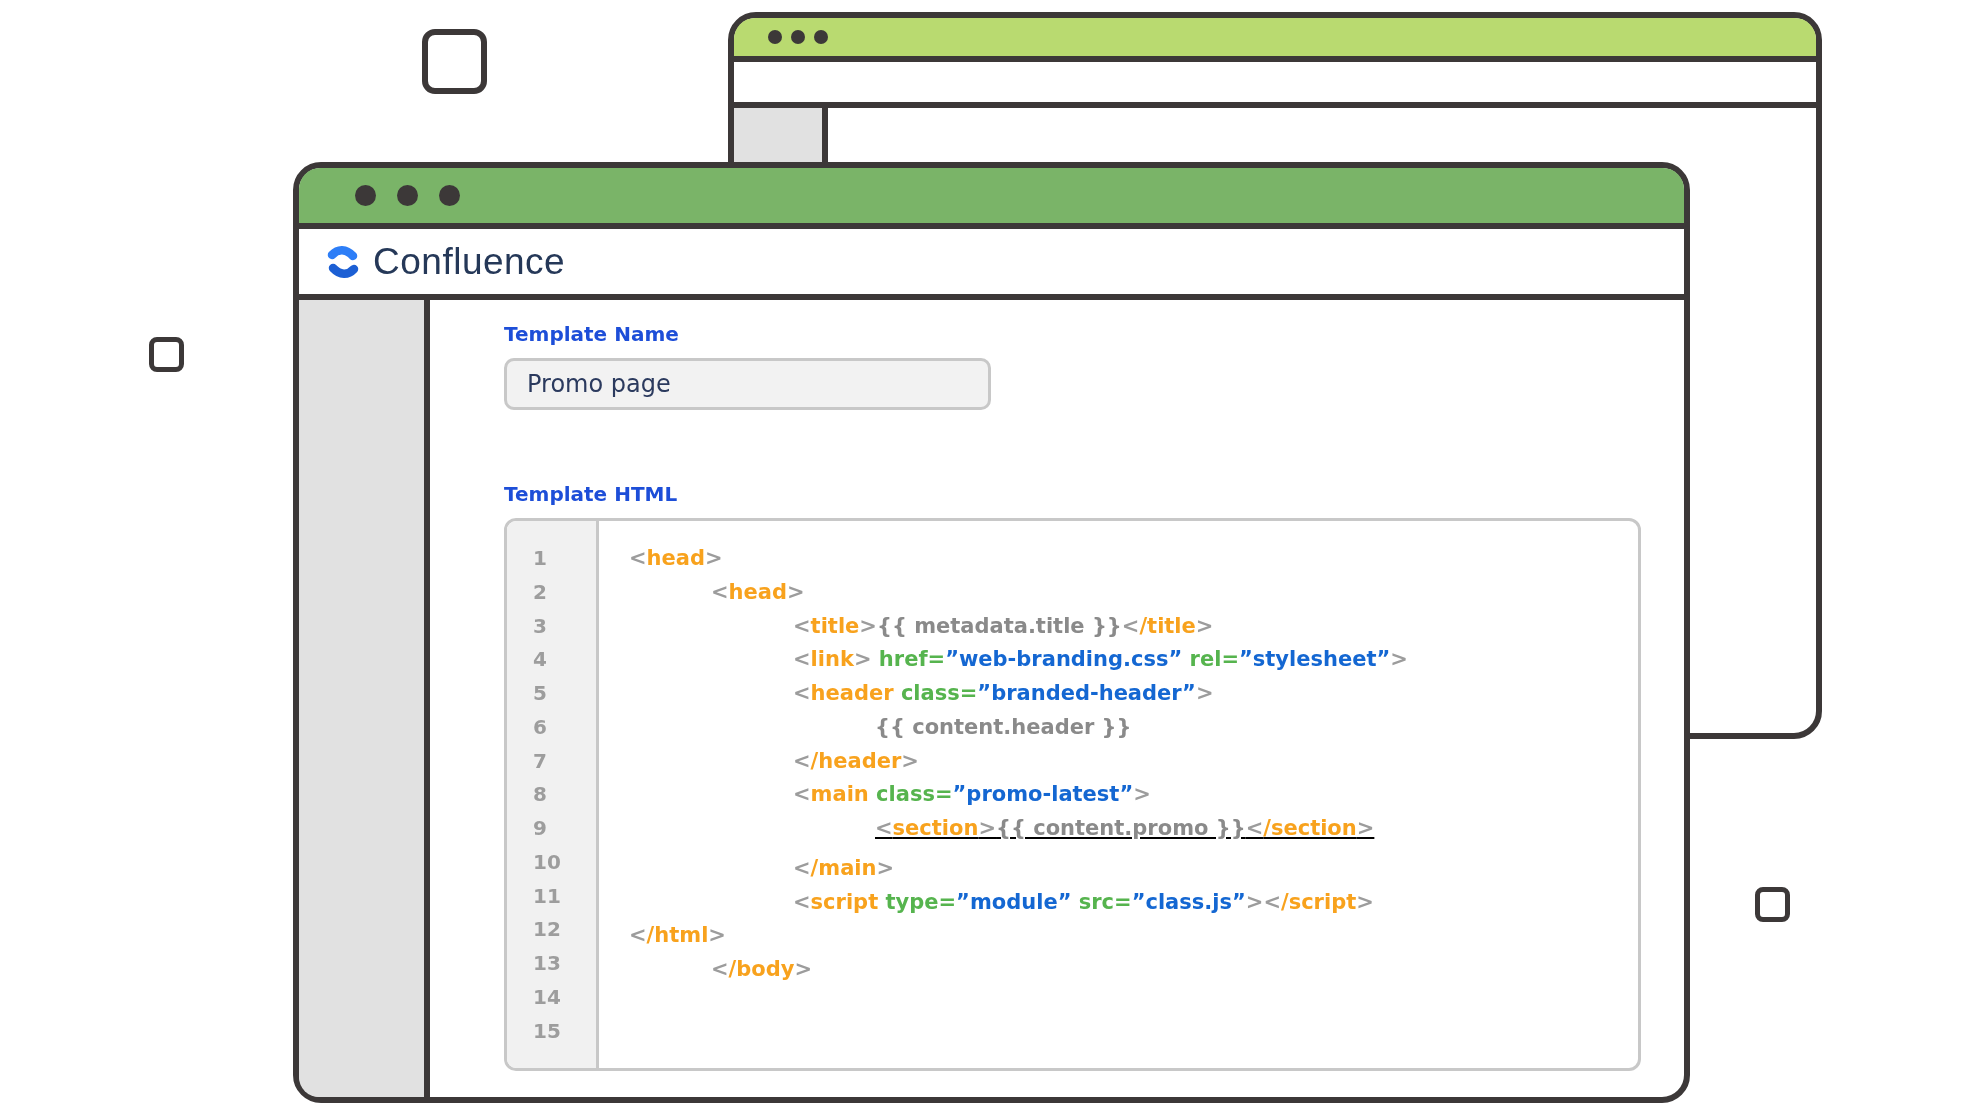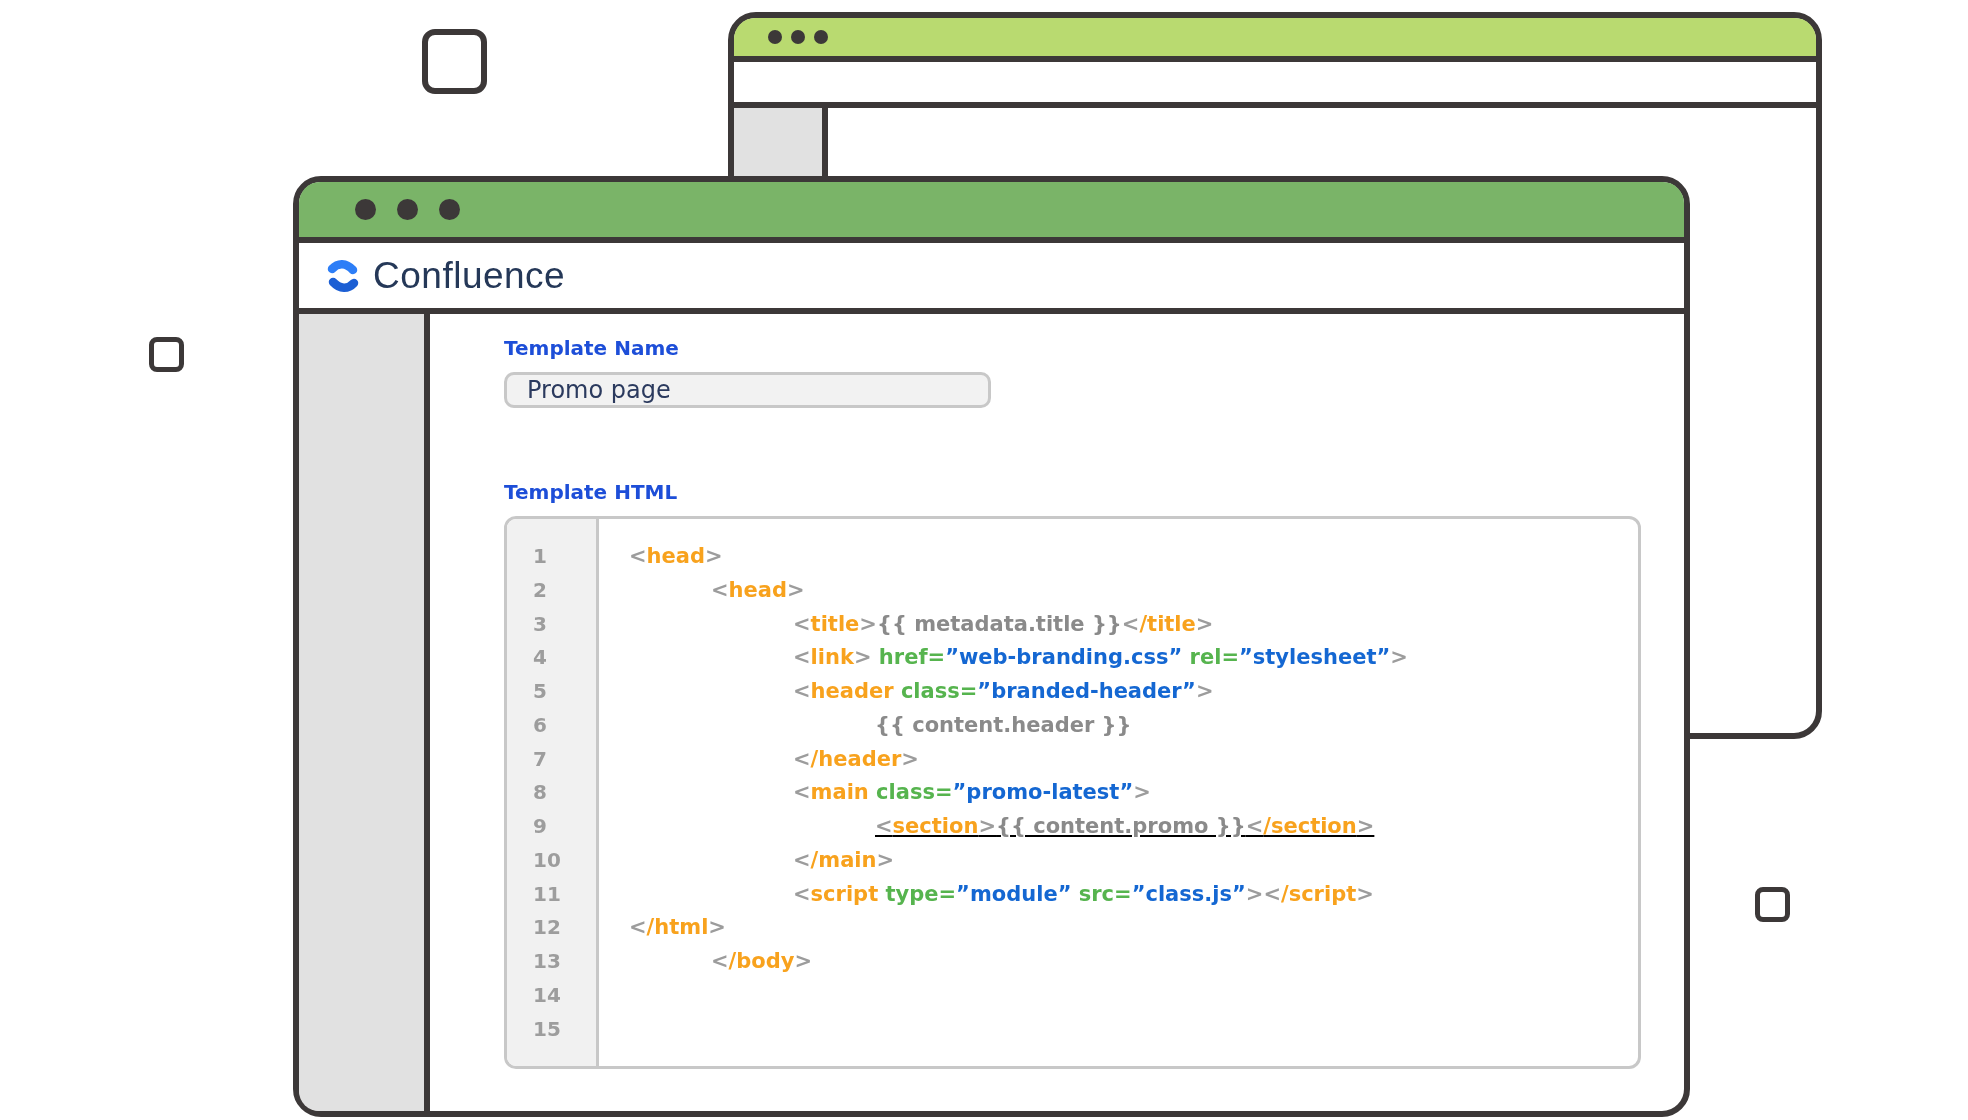--- a/index.html
+++ b/index.html
@@ -19,35 +19,35 @@
   .bw-titlebar{height:38px;background:#B9DA70;border-bottom:6px solid #3C3838;
                border-radius:21px 21px 0 0;display:flex;align-items:center;padding-left:34px;gap:9px;flex-shrink:0;}
   .bw-header{height:40px;background:#ffffff;border-bottom:6px solid #3C3838;flex-shrink:0;}
   .bw-body{flex:1;display:flex;min-height:0;}
   .bw-sidebar{width:88px;background:#E1E1E1;border-right:6px solid #3C3838;}
 
   .dot{width:21px;height:21px;border-radius:50%;background:#3C3838;flex-shrink:0;}
   .dot.sm{width:14px;height:14px;}
 
   
-  .fg-window{position:absolute;left:293px;top:176px;width:1397px;height:941px;background:#ffffff;
+  .fg-window{position:absolute;left:293px;top:162px;width:1397px;height:941px;background:#ffffff;
              border:6px solid #3C3838;border-radius:28px;box-sizing:border-box;
              display:flex;flex-direction:column;}
   .titlebar{height:55px;background:#7AB468;border-bottom:6px solid #3C3838;
             border-radius:21px 21px 0 0;display:flex;align-items:center;padding-left:56px;gap:21px;flex-shrink:0;}
   .appheader{height:65px;background:#ffffff;border-bottom:6px solid #3C3838;
              display:flex;align-items:center;padding-left:26px;gap:12px;flex-shrink:0;}
   .brand{font-family:"Liberation Sans",sans-serif;font-size:37px;font-weight:500;color:#253858;letter-spacing:0.5px;}
   .win-body{flex:1;display:flex;min-height:0;}
   .sidebar{width:125px;background:#E1E1E1;border-right:6px solid #3C3838;border-bottom-left-radius:20px;flex-shrink:0;}
   .content{flex:1;padding:22px 0 0 74px;min-width:0;}
 
   .label{font-size:20px;font-weight:700;color:#1d4ed8;margin-bottom:12px;}
   .lbl2{margin-top:72px;}
-  .text-input{display:block;width:487px;height:36px;background:#F2F2F2;border:3px solid #C8C8C8;border-radius:10px;
+  .text-input{display:block;width:487px;height:52px;background:#F2F2F2;border:3px solid #C8C8C8;border-radius:10px;
               font-family:"DejaVu Sans",sans-serif;font-size:24px;color:#2B3A5E;padding:0 12px 0 20px;
               box-sizing:border-box;outline:none;}
 
   .codebox{width:1137px;height:553px;background:#ffffff;border:3px solid #C8C8C8;border-radius:12px;
            box-sizing:border-box;display:flex;overflow:hidden;margin-top:0;}
   .gutter{width:92px;background:#F1F1F1;border-right:3px solid #C8C8C8;box-sizing:border-box;
           padding:21px 0 0 26px;flex-shrink:0;}
   .ln{font-size:20px;font-weight:700;color:#9D9D9D;line-height:33.75px;height:33.75px;}
   .code{padding:21px 0 0 30px;overflow:hidden;white-space:nowrap;}
   .cl{font-size:21px;font-weight:700;line-height:33.75px;height:33.75px;}
@@ -122,21 +122,21 @@
           <div class="code" id="code">
               <div class="cl" style="padding-left: 0px;"><span class="tok-p">&lt;</span><span class="tok-tag">head</span><span class="tok-p">&gt;</span></div>
               <div class="cl" style="padding-left: 82px;"><span class="tok-p">&lt;</span><span class="tok-tag">head</span><span class="tok-p">&gt;</span></div>
               <div class="cl" style="padding-left: 164px;"><span class="tok-p">&lt;</span><span class="tok-tag">title</span><span class="tok-p">&gt;</span><span class="tok-x">{{ metadata.title }}</span><span class="tok-p">&lt;</span><span class="tok-tag">/title</span><span class="tok-p">&gt;</span></div>
               <div class="cl" style="padding-left: 164px;"><span class="tok-p">&lt;</span><span class="tok-tag">link</span><span class="tok-p">&gt;</span><span class="tok-attr"> href=</span><span class="tok-val">”web-branding.css”</span><span class="tok-attr"> rel=</span><span class="tok-val">”stylesheet”</span><span class="tok-p">&gt;</span></div>
               <div class="cl" style="padding-left: 164px;"><span class="tok-p">&lt;</span><span class="tok-tag">header</span><span class="tok-attr"> class=</span><span class="tok-val">”branded-header”</span><span class="tok-p">&gt;</span></div>
               <div class="cl" style="padding-left: 246px;"><span class="tok-x">{{ content.header }}</span></div>
               <div class="cl" style="padding-left: 164px;"><span class="tok-p">&lt;</span><span class="tok-tag">/header</span><span class="tok-p">&gt;</span></div>
               <div class="cl" style="padding-left: 164px;"><span class="tok-p">&lt;</span><span class="tok-tag">main</span><span class="tok-attr"> class=</span><span class="tok-val">”promo-latest”</span><span class="tok-p">&gt;</span></div>
               <div class="cl" style="padding-left: 246px; text-decoration: underline;"><span class="tok-p">&lt;</span><span class="tok-tag">section</span><span class="tok-p">&gt;</span><span class="tok-x">{{ content.promo }}</span><span class="tok-p">&lt;</span><span class="tok-tag">/section</span><span class="tok-p">&gt;</span></div>
-              <div class="cl" style="padding-left: 164px;"><span class="tok-p">&lt;</span><span class="tok-tag">/main</span><span class="tok-p">&gt;</span></div>
+              <div class="cl" style="padding-left: 164px; margin-top: 6px;"><span class="tok-p">&lt;</span><span class="tok-tag">/main</span><span class="tok-p">&gt;</span></div>
               <div class="cl" style="padding-left: 164px;"><span class="tok-p">&lt;</span><span class="tok-tag">script</span><span class="tok-attr"> type=</span><span class="tok-val">”module”</span><span class="tok-attr"> src=</span><span class="tok-val">”class.js”</span><span class="tok-p">&gt;&lt;</span><span class="tok-tag">/script</span><span class="tok-p">&gt;</span></div>
               <div class="cl" style="padding-left: 0px;"><span class="tok-p">&lt;</span><span class="tok-tag">/html</span><span class="tok-p">&gt;</span></div>
               <div class="cl" style="padding-left: 82px;"><span class="tok-p">&lt;</span><span class="tok-tag">/body</span><span class="tok-p">&gt;</span></div>
             </div>
         </div>
 
       </div>
     </div>
   </div>
 

